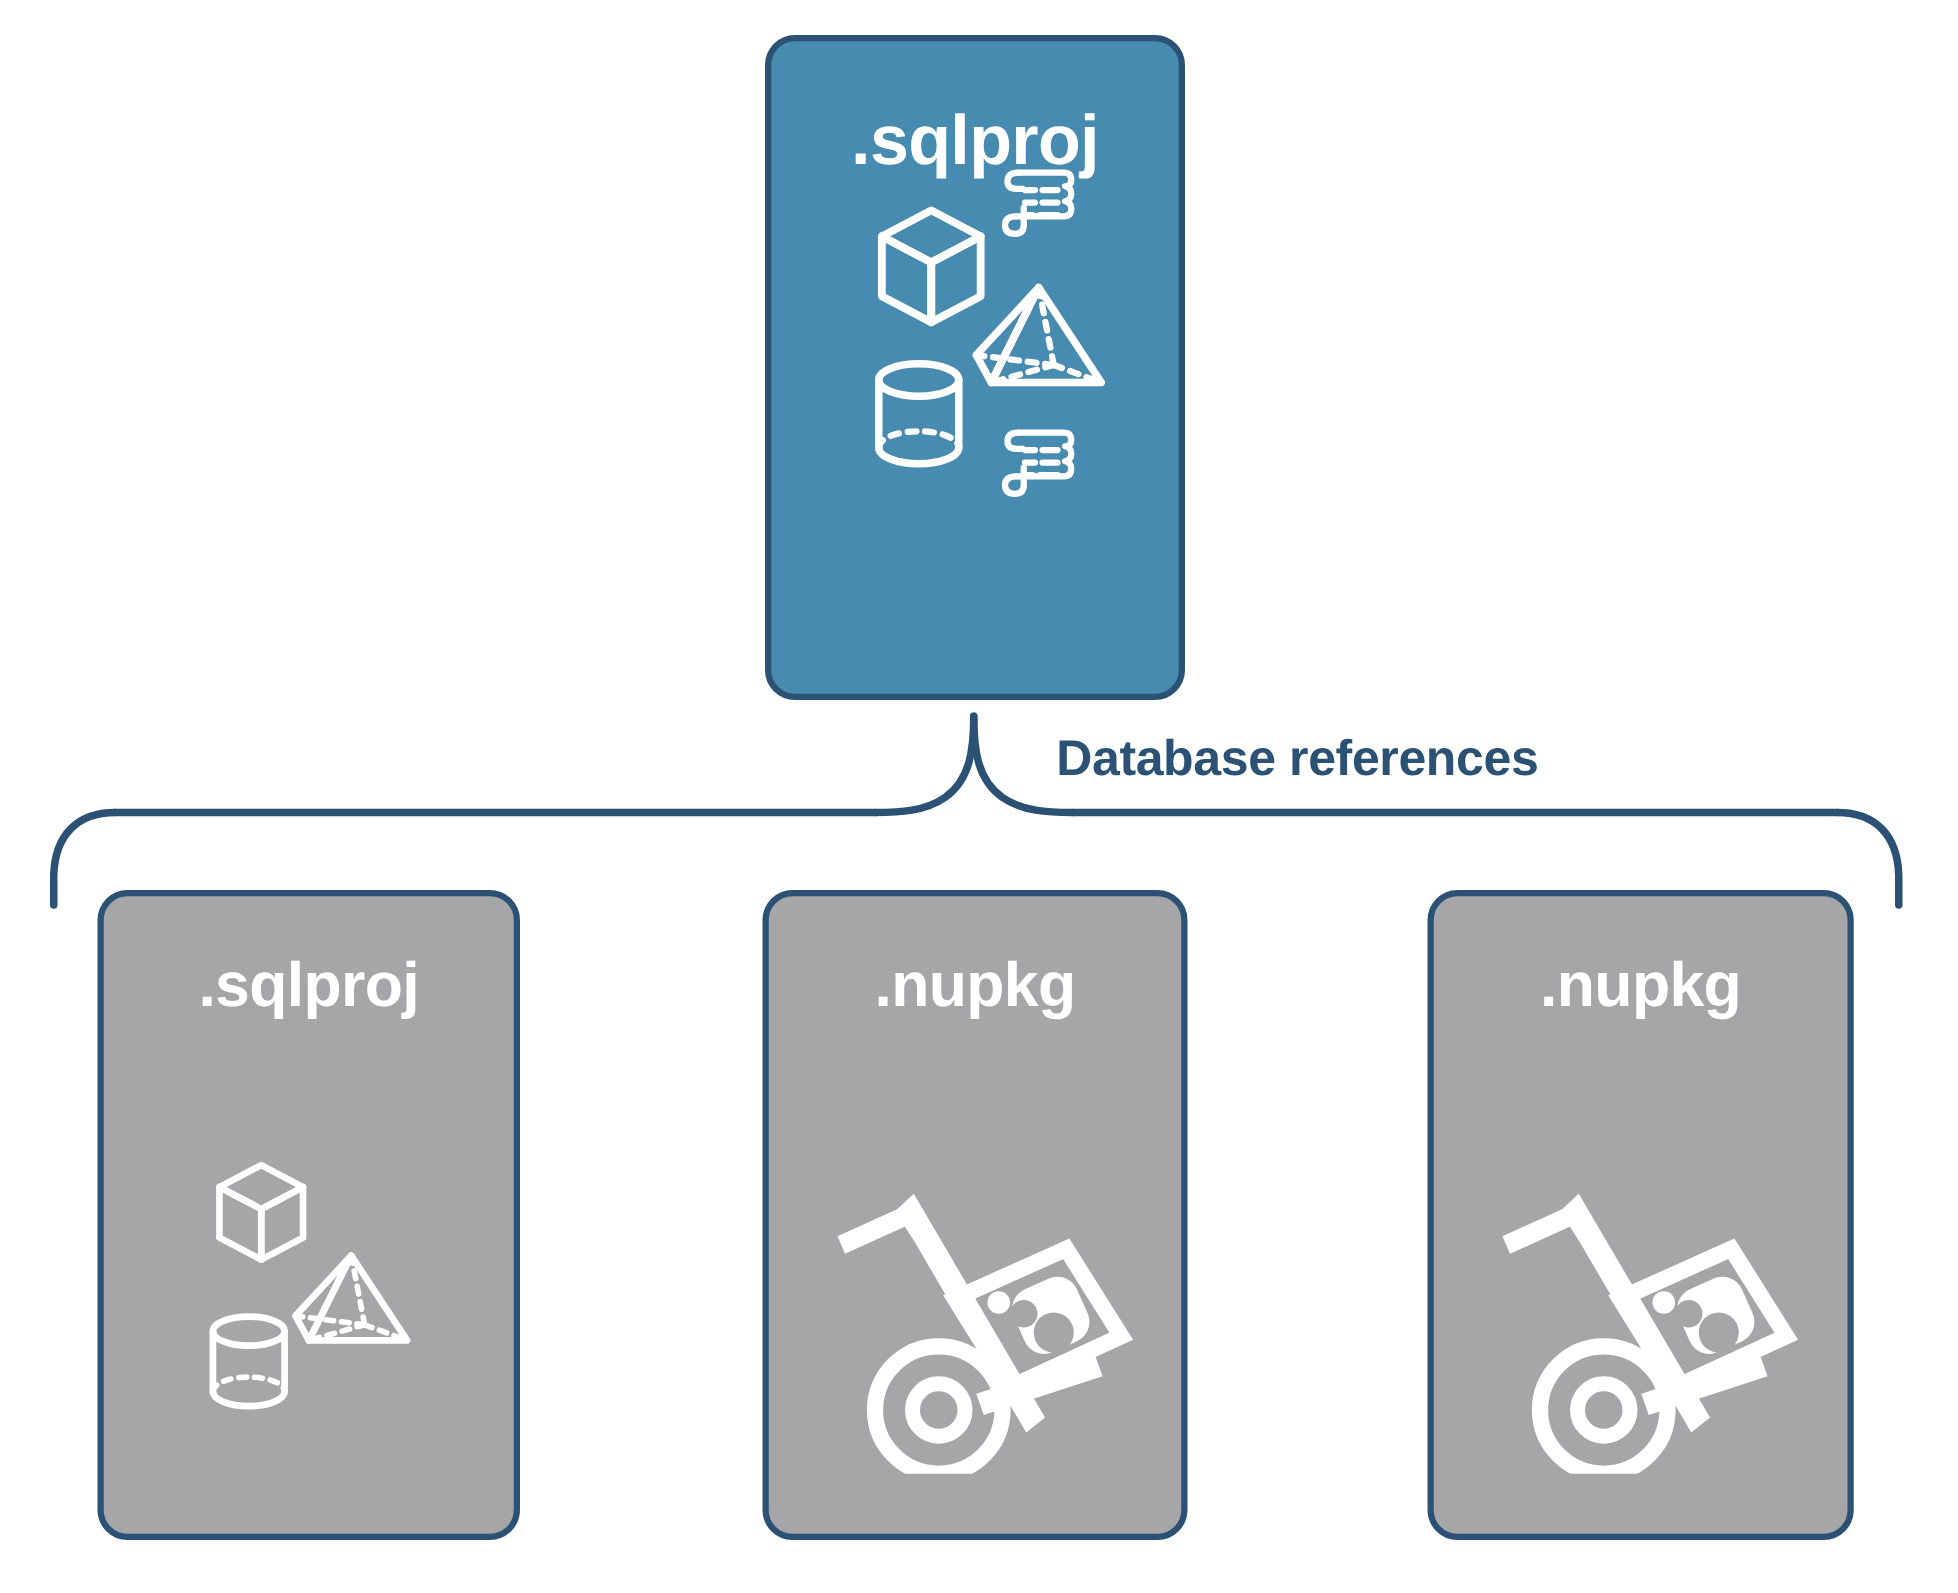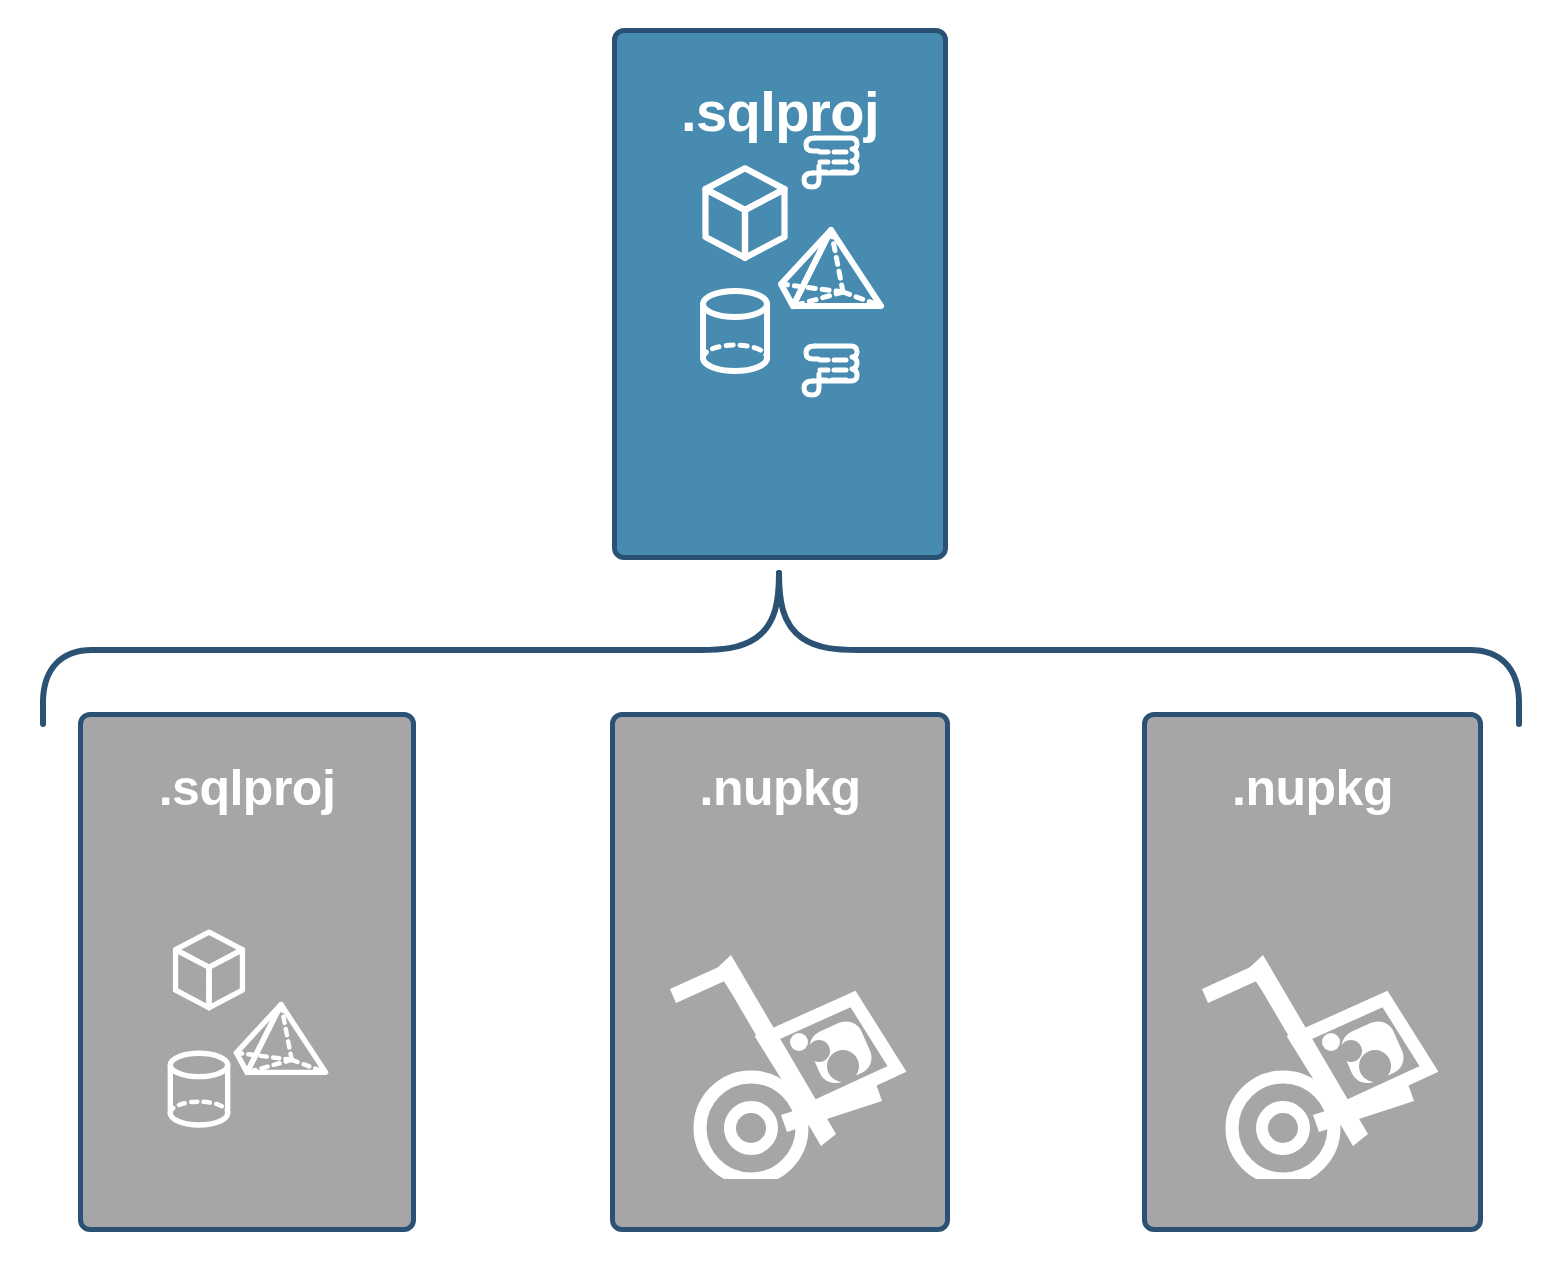--- a/index.html
+++ b/index.html
@@ -14,21 +14,21 @@
     position: relative;
     width: 1566px;
     height: 1274px;
     background: #ffffff;
     overflow: hidden;
   }
   .node {
     position: absolute;
     box-sizing: border-box;
     border: 5px solid #2b5274;
-    border-radius: 12px;
+    border-radius: 24px;
     display: flex;
     flex-direction: column;
     align-items: center;
   }
   .node.primary {
     background: #478cb0;
   }
   .node.secondary {
     background: #a6a6a8;
   }
@@ -313,14 +313,15 @@
       <path d="M779 573 C 779 600, 782 624, 802 638 C 818 649, 838 650, 858 650"></path>
 
       <path d="M700 650 L 92 650"></path>
       <path d="M92 650 C 62 650, 44 668, 43 700 L 43 724"></path>
 
       <path d="M858 650 L 1470 650"></path>
       <path d="M1470 650 C 1500 650, 1518 668, 1519 700 L 1519 724"></path>
     </g>
   </svg>
 
+  <div id="brace-label">Database references</div>
 
 </div>
 
 </body></html>

